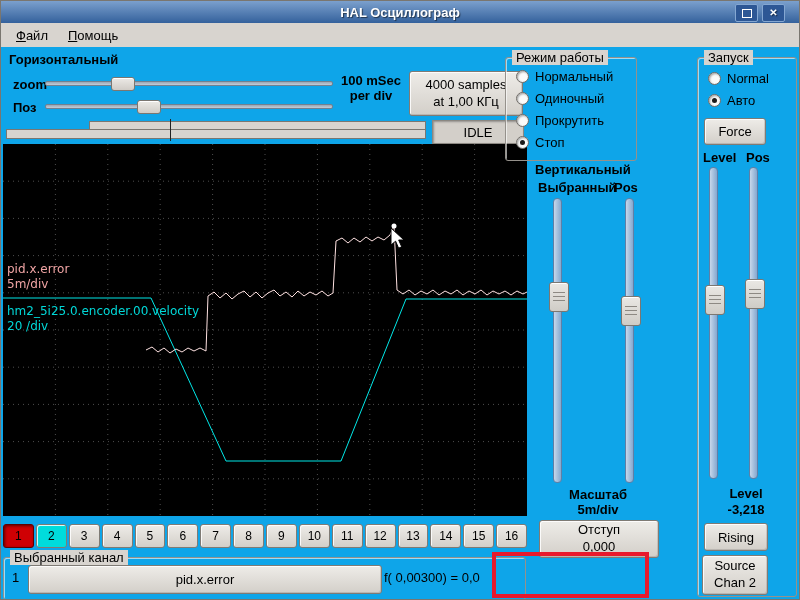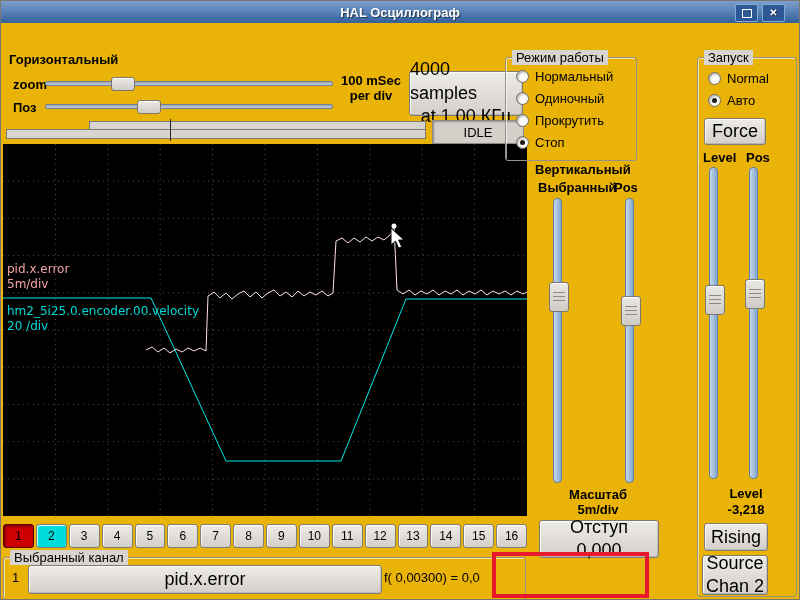--- a/index.html
+++ b/index.html
@@ -1,16 +1,16 @@
 <!DOCTYPE html>
 <html><head>
 <meta charset="utf-8">
 <style>
   html,body{margin:0;padding:0;background:#fff;}
-  #app{position:relative;width:800px;height:600px;background:#eab308;
+  #app{position:relative;width:800px;height:600px;background:#0ea5e9;
        font-family:"Liberation Sans",sans-serif;font-size:13px;color:#000;
        overflow:hidden;box-sizing:border-box;border:1px solid #7a766f;}
   
   .titlebar{position:absolute;left:0;top:0;right:0;height:22px;
     background:linear-gradient(#7ba0cd,#34619c);display:flex;align-items:center;
     justify-content:center;color:#fff;font-weight:bold;font-size:13px;
     text-shadow:1px 1px 1px rgba(0,0,0,.55);}
   .tb-btn{position:absolute;top:3px;width:21px;height:16px;background:#2d5795;
     border:1px solid #84a7d2;color:#fff;font-size:10px;line-height:14px;
     display:flex;align-items:center;justify-content:center;border-radius:2px;}
@@ -18,22 +18,22 @@
   .maxglyph{width:8px;height:7px;border:1px solid #fff;display:block;}
   
   .menubar{position:absolute;top:22px;left:0;right:0;height:24px;background:#d8d4cf;
     display:flex;align-items:center;padding-left:6px;gap:2px;}
   .menu-item{padding:2px 9px;}
   .menu-item::first-letter{text-decoration:underline;}
   
   .lbl{position:absolute;white-space:nowrap;font-weight:bold;}
   .btn{background:linear-gradient(#eeece8,#d3cfc9);border:1px solid #7f7b75;
     border-radius:3px;box-shadow:inset 1px 1px 0 rgba(255,255,255,.85),inset -1px -1px 0 rgba(0,0,0,.12);
-    display:flex;align-items:center;justify-content:center;text-align:left;
-    position:absolute;font-size:18px;}
+    display:flex;align-items:center;justify-content:center;text-align:right;
+    position:absolute;font-size:13px;}
   .btn.two-line{flex-direction:column;line-height:1.3;}
   .sunken{position:absolute;background:#d3cfc9;border:1px solid #8b8781;
     box-shadow:inset 1px 1px 2px rgba(0,0,0,.3);display:flex;align-items:center;justify-content:center;}
   .frame{position:absolute;border:1px solid #95918b;border-radius:3px;
     box-shadow:inset 1px 1px 0 rgba(255,255,255,.6);}
   .frame-label{position:absolute;top:-8px;left:6px;background:#d8d4cf;padding:0 4px;
     font-size:13px;white-space:nowrap;}
   
   .hslider{position:absolute;height:18px;}
   .htrack{position:absolute;top:7px;left:0;right:0;height:5px;border-radius:2px;
@@ -79,20 +79,24 @@
   <div class="titlebar">
     <span>HAL Осциллограф</span>
     <div class="tb-btn max">
         <span class="maxglyph"></span>
       </div>
     <div class="tb-btn close">
         <span>✕</span>
       </div>
   </div>
 
+  <div class="menubar">
+    <span class="menu-item">Файл</span>
+    <span class="menu-item">Помощь</span>
+  </div>
 
   <div class="lbl" style="left:8px;top:51px;">Горизонтальный</div>
 
   <div class="lbl" style="left:12px;top:76px;">zoom</div>
   <div class="hslider" style="left:44px;top:73px;width:288px;">
     <div class="htrack"></div>
     <div class="hthumb" style="left:66px;"></div>
   </div>
 
   <div class="lbl" style="left:12px;top:99px;">Поз</div>

